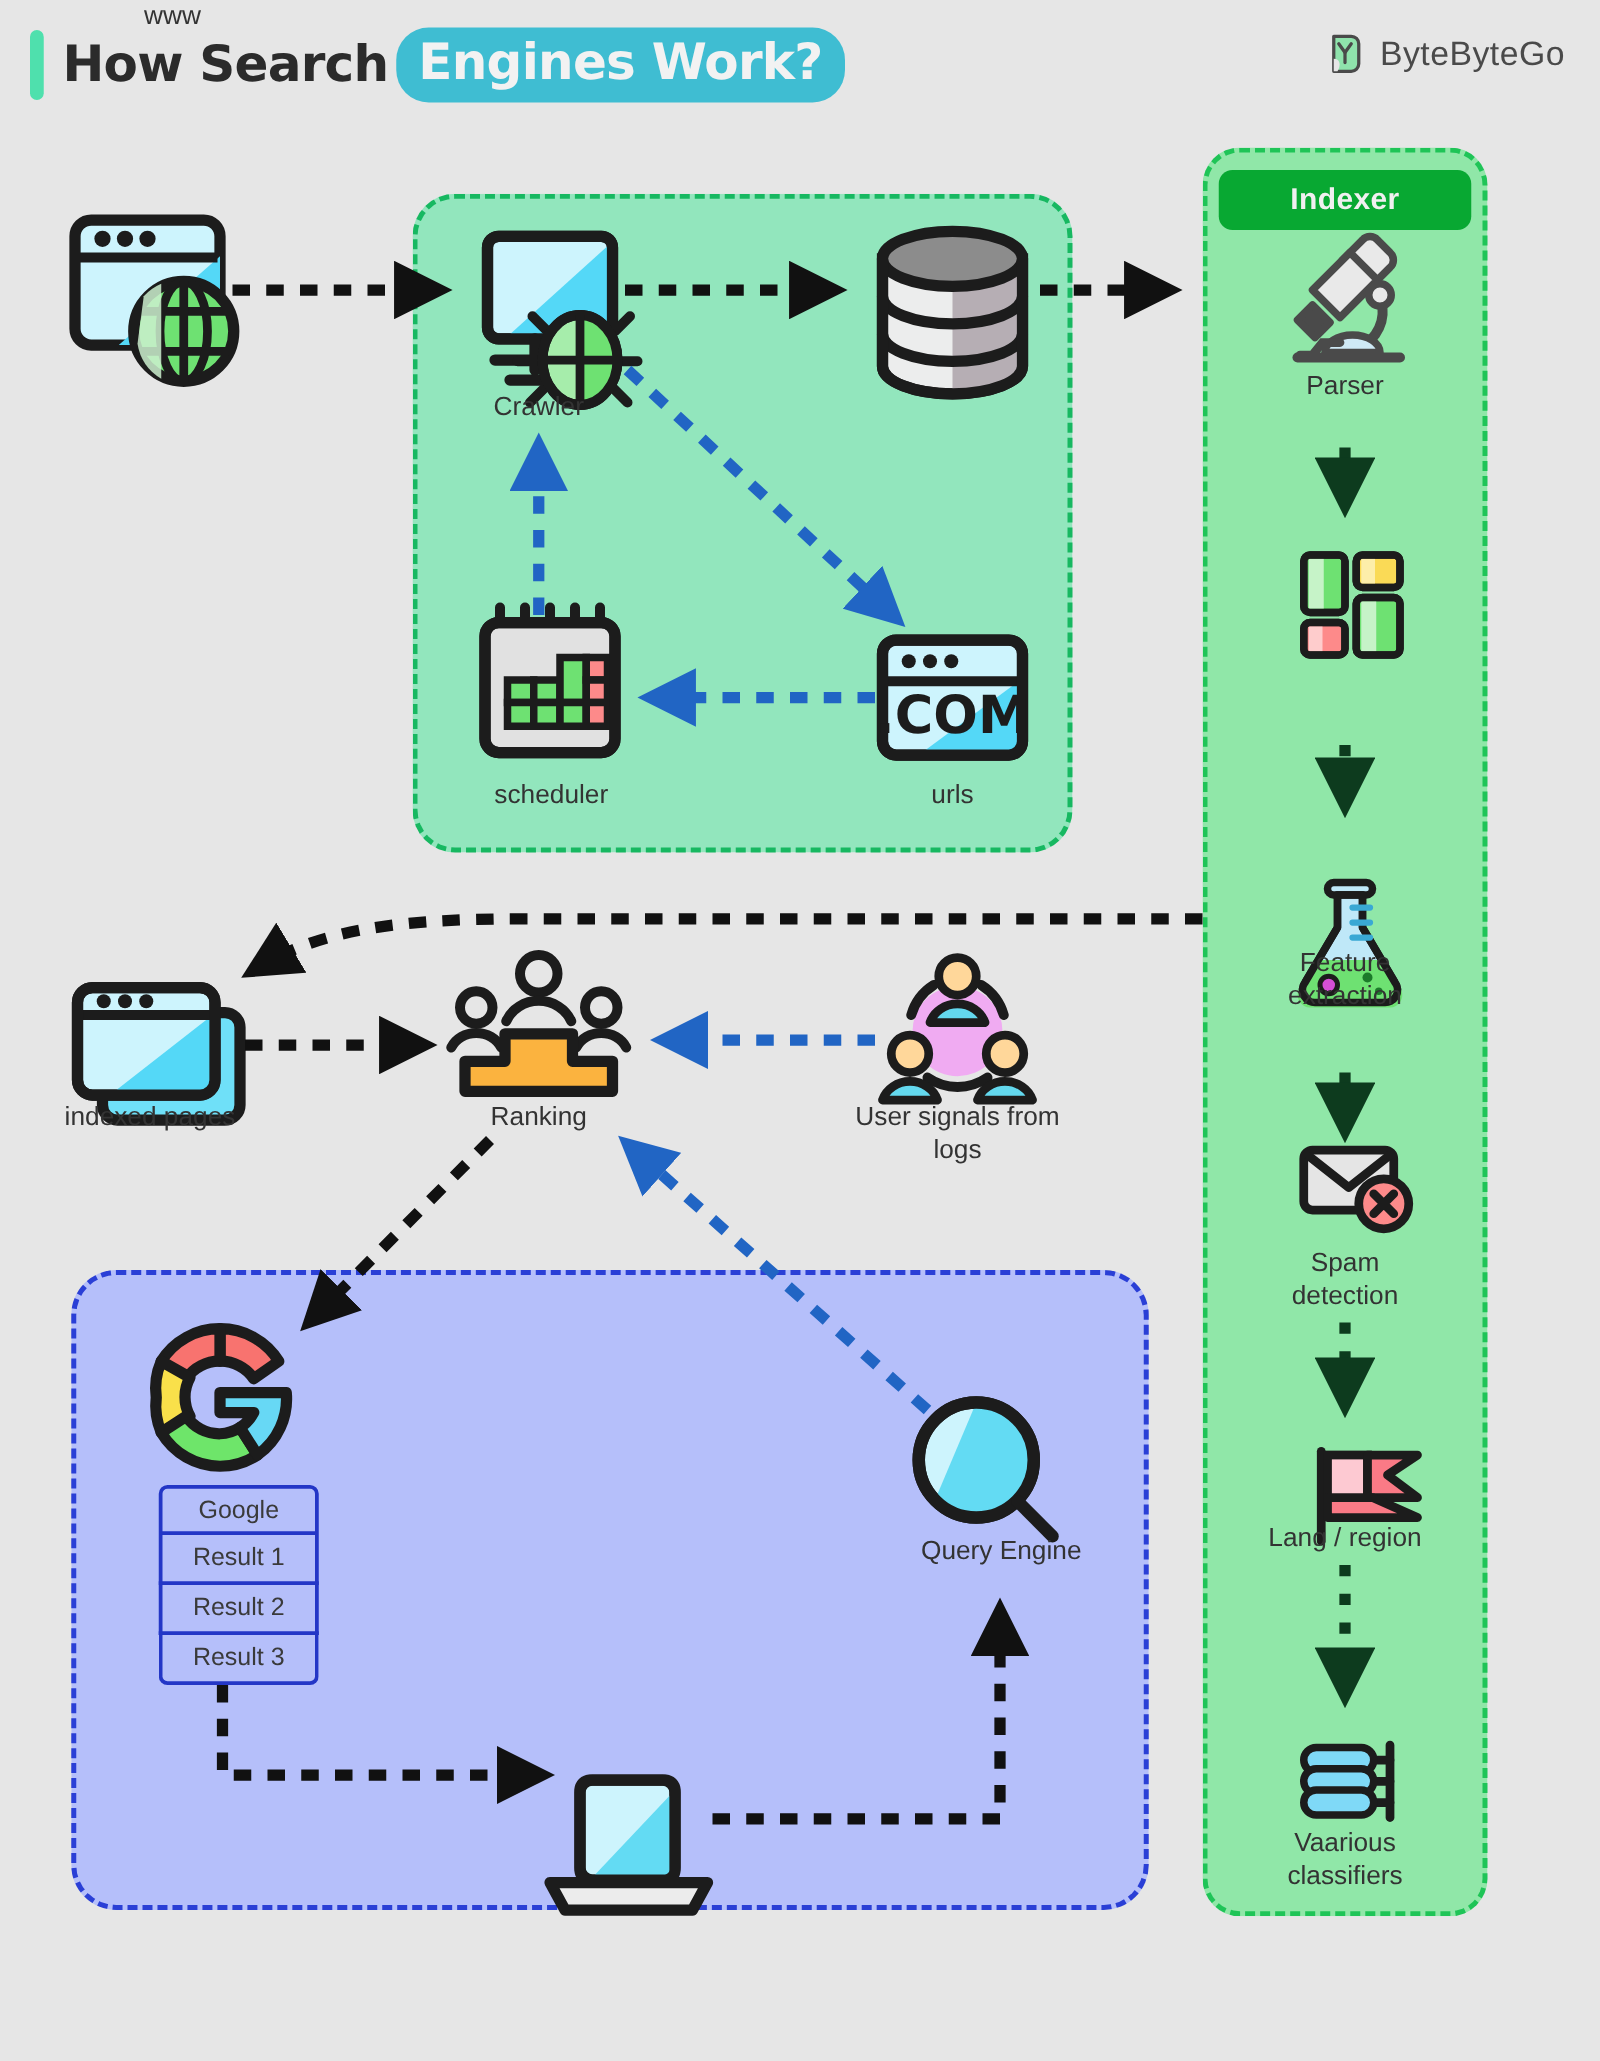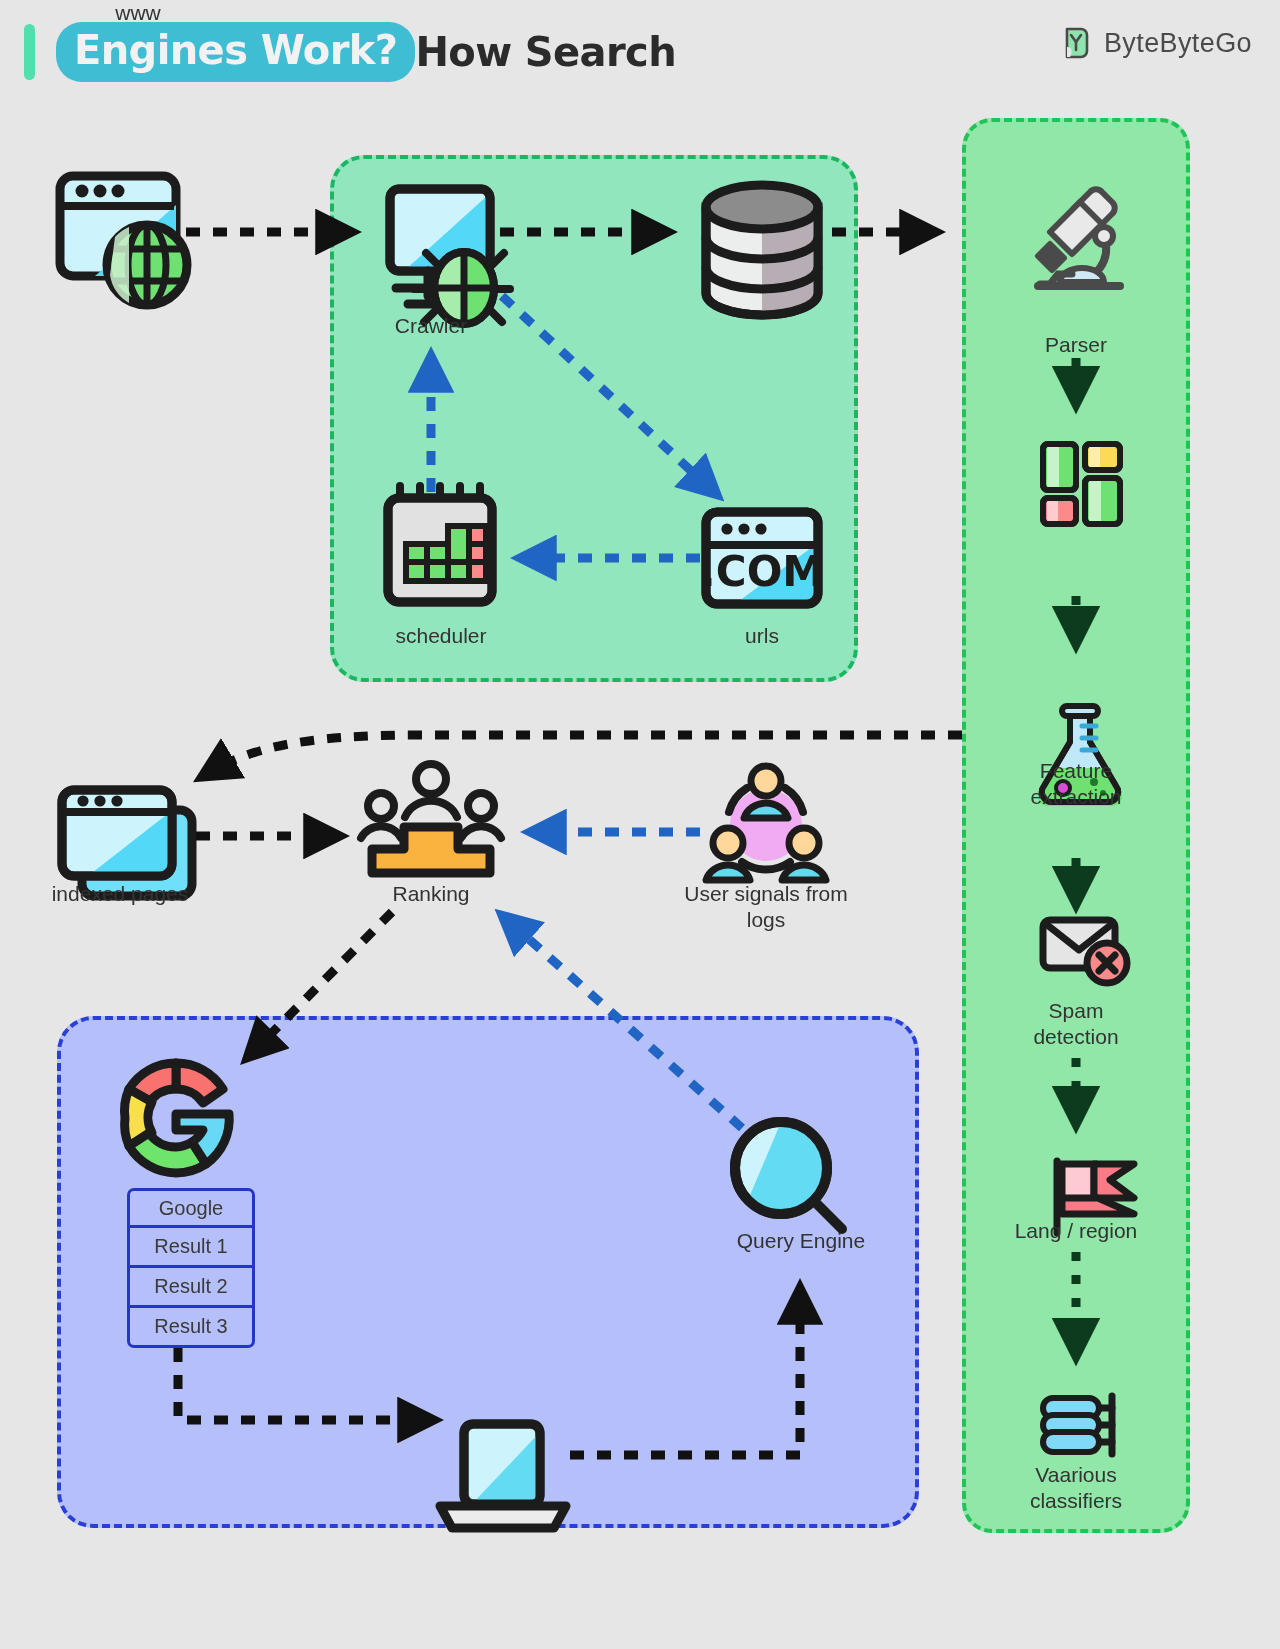--- a/index.html
+++ b/index.html
@@ -66,36 +66,37 @@
   .serp-row + .serp-row{border-top:none;}
 </style>
 </head>
 <body>
 
 <div class="stage">
 
   <div class="abs" id="header"></div>
   <div class="abs" id="header-accent"></div>
   <div class="abs" id="title-wrap">
+    <span id="title-a">How Search</span>
     <span id="title-pill">Engines Work?</span>
-    <span id="title-a">How Search</span>
   </div>
   <div class="abs" id="brand">
     <svg width="34" height="34" viewBox="0 0 34 34">
       <path d="M8 3 H22 C25.3 3 28 5.7 28 9 V25 C28 28.3 25.3 31 22 31 H8 Z" fill="#8fe3ac" stroke="#4a4a4a" stroke-width="2.6" stroke-linejoin="round"></path>
       <path d="M12 9 L17 16 L22 9" fill="none" stroke="#4a4a4a" stroke-width="2.6" stroke-linecap="round" stroke-linejoin="round"></path>
       <path d="M17 16 V24" fill="none" stroke="#4a4a4a" stroke-width="2.6" stroke-linecap="round"></path>
       <path d="M8 21 C13 21 14 26 11 31 H8 Z" fill="#e6e6e6"></path>
     </svg>
     <span id="brand-text">ByteByteGo</span>
   </div>
 
   <div class="abs panel" id="crawler-panel"></div>
   <div class="abs panel" id="indexer-panel"></div>
   <div class="abs panel" id="serp-panel"></div>
+  <div class="abs" id="indexer-badge">Indexer</div>
 
   <svg class="abs" id="icons" width="1280" height="1649" viewBox="0 0 1280 1649">
 
     <g>
       <rect x="60" y="176" width="116" height="100" rx="13" fill="#cdf4fd" stroke="#1c1c1c" stroke-width="9"></rect>
       <path d="M176 205 V263 C176 270 170 276 163 276 H95 Z" fill="#54d8f7"></path>
       <path d="M62 206 H174" stroke="#1c1c1c" stroke-width="8"></path>
       <circle cx="82" cy="191" r="6.5" fill="#1c1c1c"></circle>
         <circle cx="100" cy="191" r="6.5" fill="#1c1c1c"></circle>
       <circle cx="118" cy="191" r="6.5" fill="#1c1c1c"></circle>
@@ -360,21 +361,21 @@
     <span>Ranking</span>
   </div>
   <div class="abs lbl" style="left:646px;top:881px;width:240px;">
     <div>User signals from</div>
     <div>logs</div>
   </div>
   <div class="abs lbl" style="left:691px;top:1228px;width:220px;">
     <span>Query Engine</span>
   </div>
 
-  <div class="abs lbl" style="left:976px;top:296px;width:200px;margin-top:36px;">
+  <div class="abs lbl" style="left:976px;top:296px;width:200px;">
     <div>Parser</div>
   </div>
   <div class="abs lbl" style="left:976px;top:758px;width:200px;">
     <div>Feature</div>
     <div>extraction</div>
   </div>
   <div class="abs lbl" style="left:976px;top:998px;width:200px;">
     <div>Spam</div>
     <div>detection</div>
   </div>

